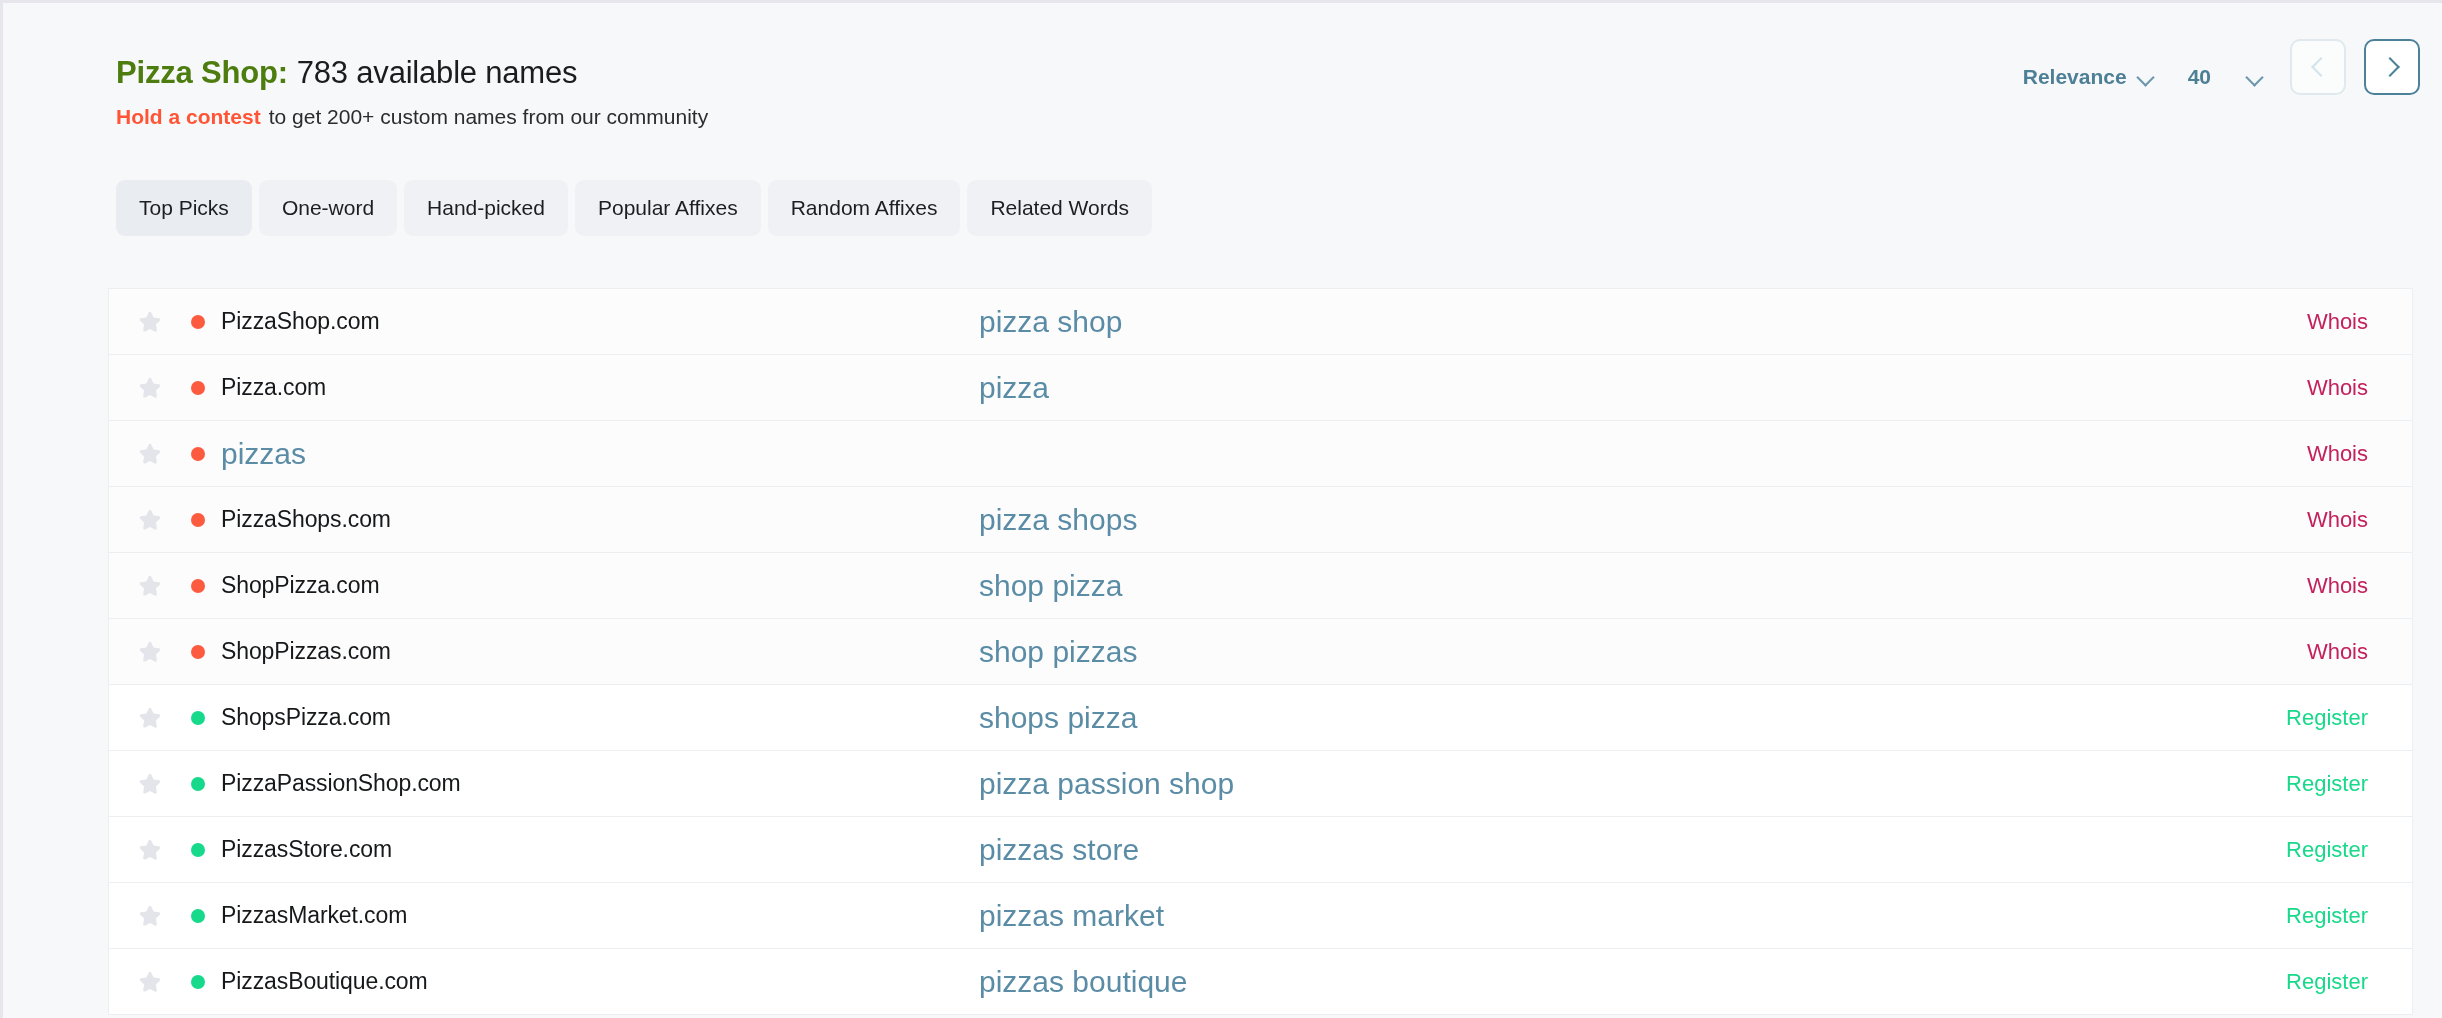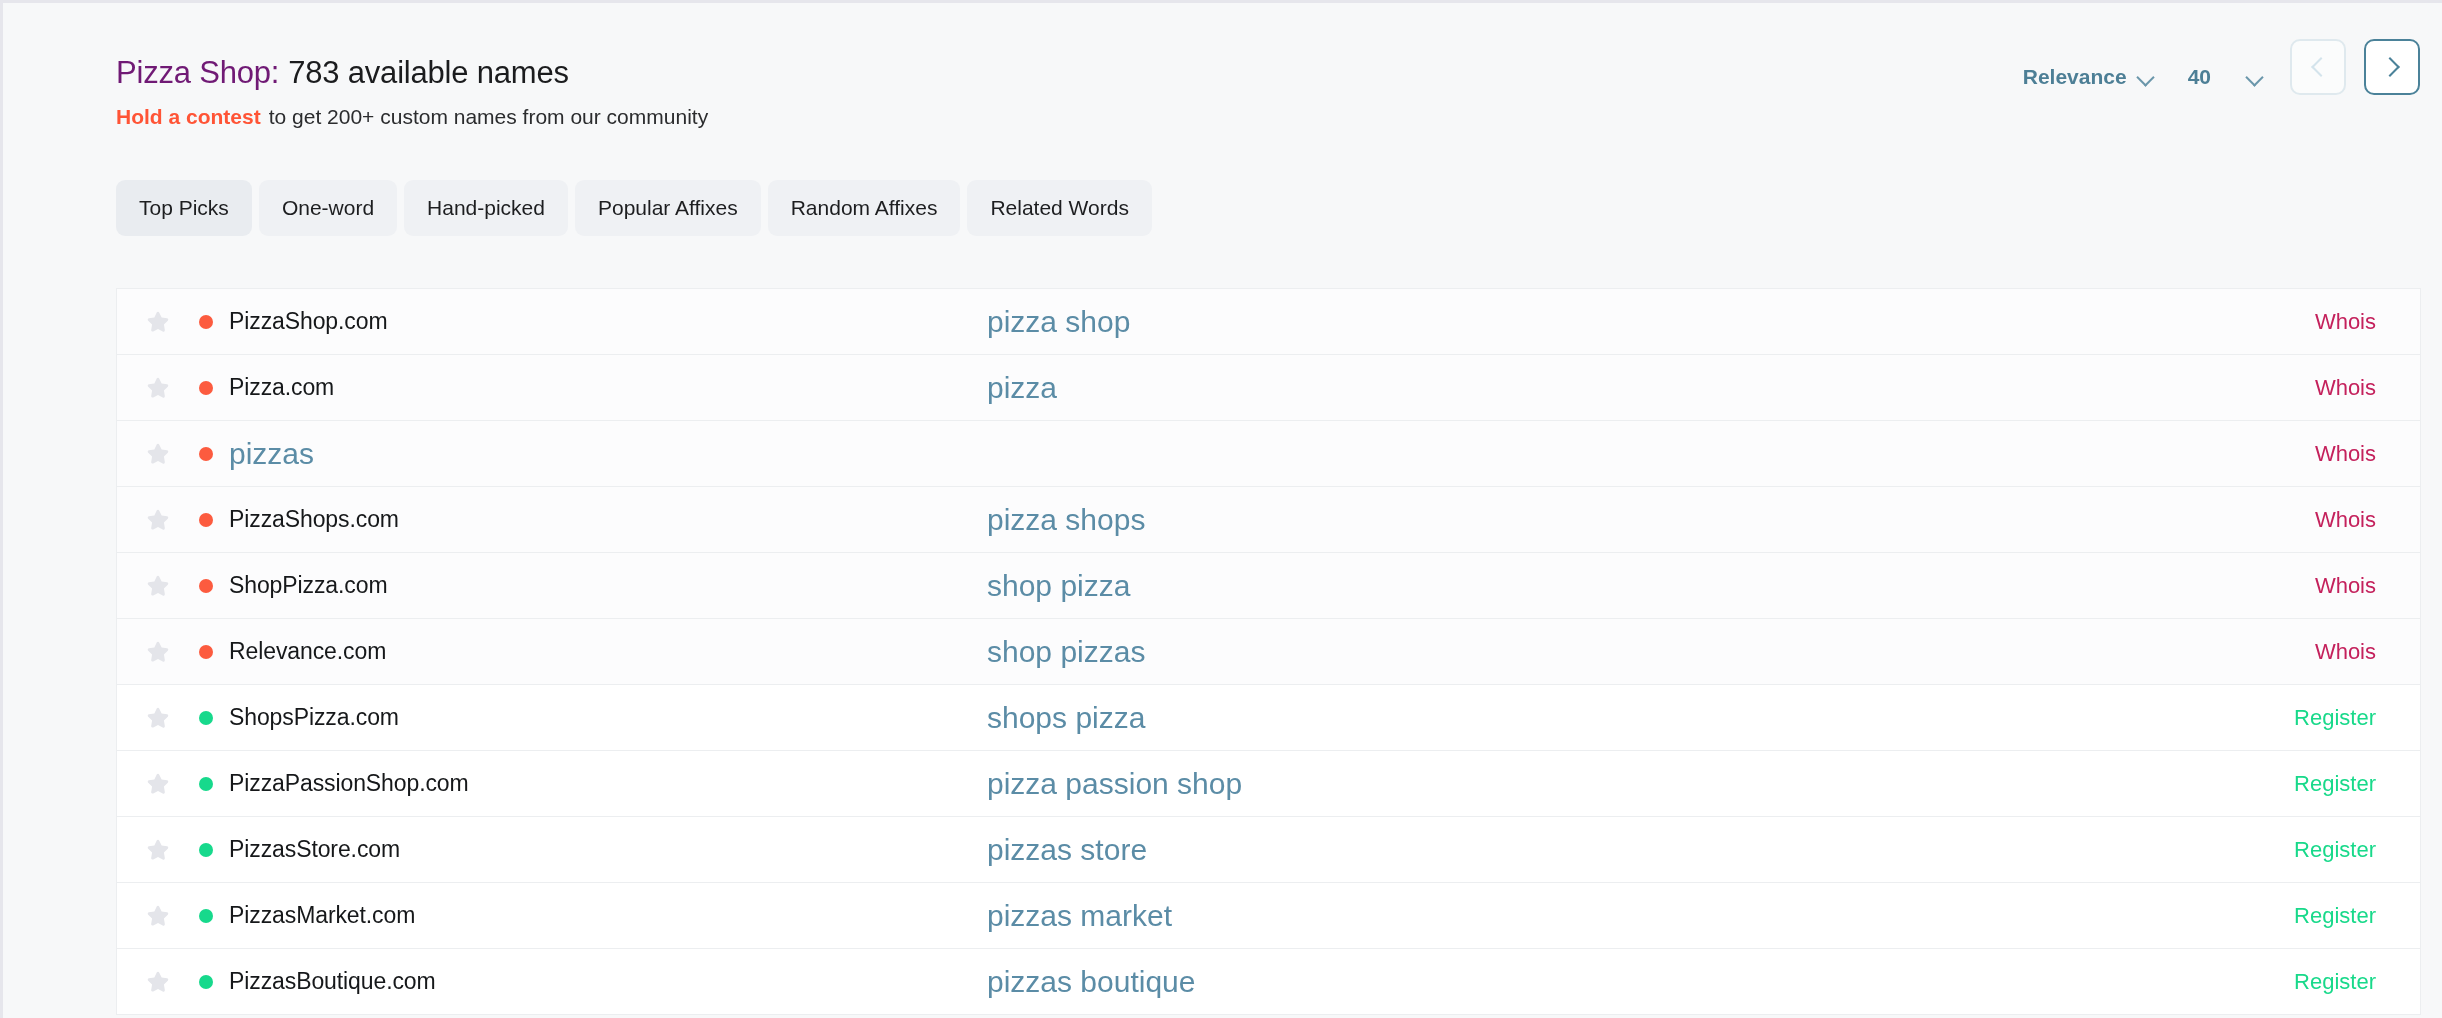--- a/index.html
+++ b/index.html
@@ -50,22 +50,22 @@
     left: 0;
     top: 0;
     display: flex;
     align-items: baseline;
     gap: 9px;
     white-space: nowrap;
   }
 
   .title-prefix {
     font-size: 31px;
-    font-weight: 400;
-    color: #701a75;
+    font-weight: 700;
+    color: #4d7c0f;
     letter-spacing: -0.2px;
   }
 
   .title-main {
     font-size: 31px;
     font-weight: 400;
     color: #1b1c1e;
     letter-spacing: -0.2px;
   }
 
@@ -197,21 +197,21 @@
     color: #1d1e20;
     cursor: pointer;
     white-space: nowrap;
   }
 
   .tab.active { background: #e9ecf0; }
 
   
   .list-card {
     position: absolute;
-    left: 113px;
+    left: 105px;
     top: 285px;
     width: 2305px;
     background: #ffffff;
     border: 1px solid #eceef0;
     border-bottom: none;
     overflow: hidden;
   }
 
   .row {
     position: relative;
@@ -417,21 +417,21 @@
       </div>
       <div class="row">
         <div class="cell-star">
           <svg class="star-ico" width="26" height="26" viewBox="0 0 24 24" aria-hidden="true">
             <path fill="#e4e5ea" d="M12 2.6c.5 0 .95.3 1.17.76l2.2 4.52 4.96.72c.5.07.92.43 1.08.92.15.49.02 1.02-.35 1.38l-3.6 3.5.85 4.96c.09.5-.12 1.01-.53 1.3-.41.3-.96.34-1.41.1L12 18.42l-4.37 2.3c-.45.24-1 .2-1.41-.1-.41-.29-.62-.8-.53-1.3l.85-4.96-3.6-3.5a1.35 1.35 0 0 1-.35-1.38c.16-.49.58-.85 1.08-.92l4.96-.72 2.2-4.52c.22-.46.67-.76 1.17-.76z"></path>
           </svg>
         </div>
         <div class="cell-dot">
           <span class="dot taken"></span>
         </div>
-        <div class="cell-domain">Relevance.com</div>
+        <div class="cell-domain">ShopPizzas.com</div>
         <div class="cell-keyword">shop pizzas</div>
         <div class="cell-action whois">Whois</div>
       </div>
       <div class="row avail">
         <div class="cell-star">
           <svg class="star-ico" width="26" height="26" viewBox="0 0 24 24" aria-hidden="true">
             <path fill="#e4e5ea" d="M12 2.6c.5 0 .95.3 1.17.76l2.2 4.52 4.96.72c.5.07.92.43 1.08.92.15.49.02 1.02-.35 1.38l-3.6 3.5.85 4.96c.09.5-.12 1.01-.53 1.3-.41.3-.96.34-1.41.1L12 18.42l-4.37 2.3c-.45.24-1 .2-1.41-.1-.41-.29-.62-.8-.53-1.3l.85-4.96-3.6-3.5a1.35 1.35 0 0 1-.35-1.38c.16-.49.58-.85 1.08-.92l4.96-.72 2.2-4.52c.22-.46.67-.76 1.17-.76z"></path>
           </svg>
         </div>
         <div class="cell-dot">

